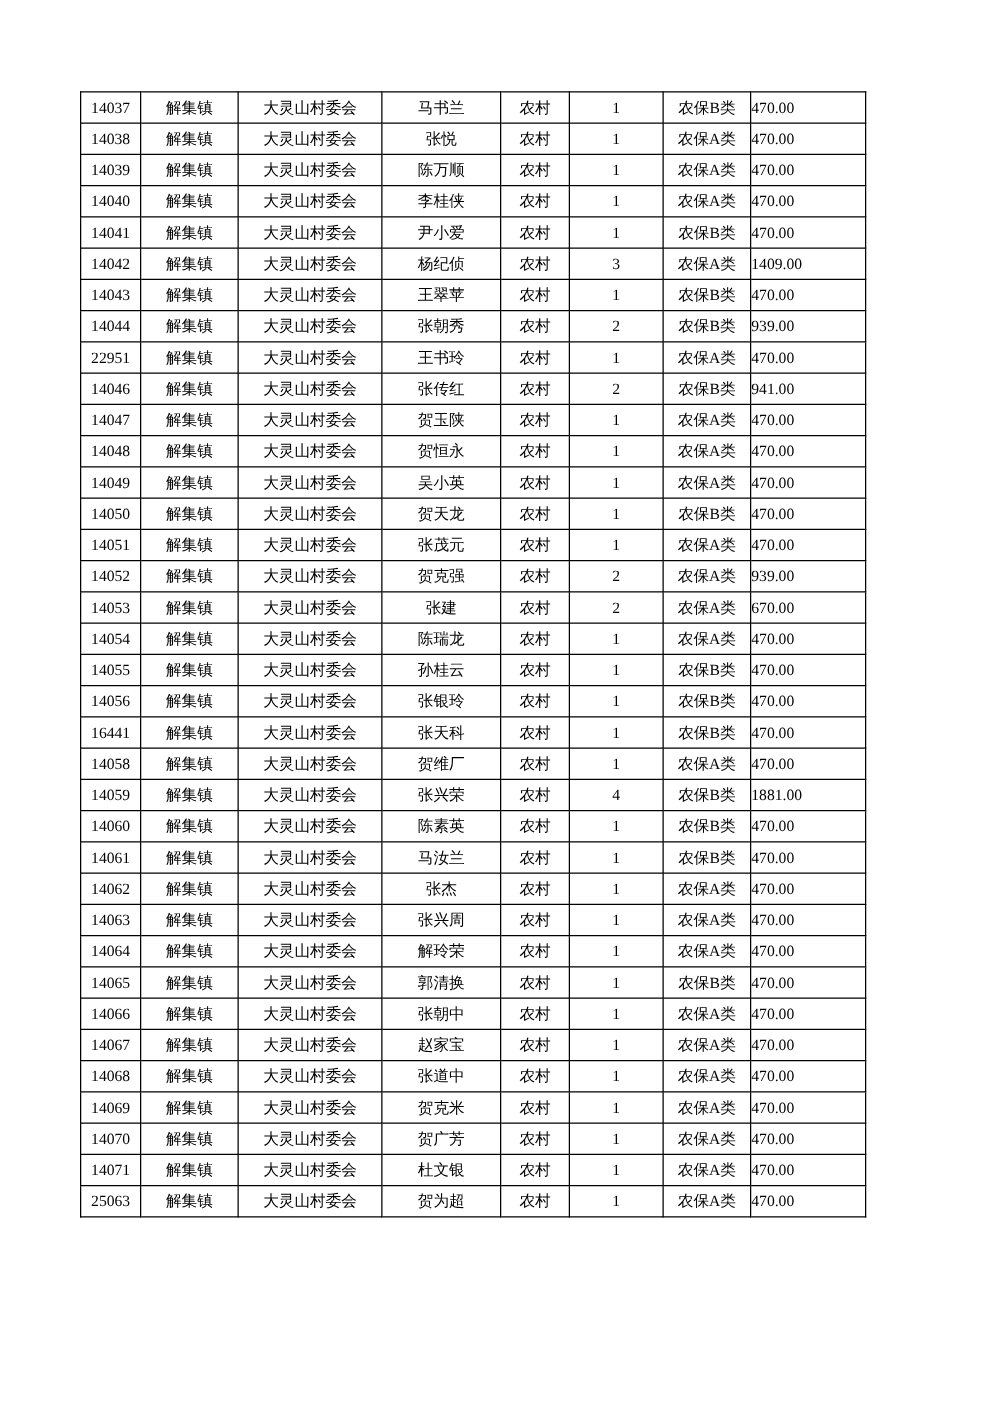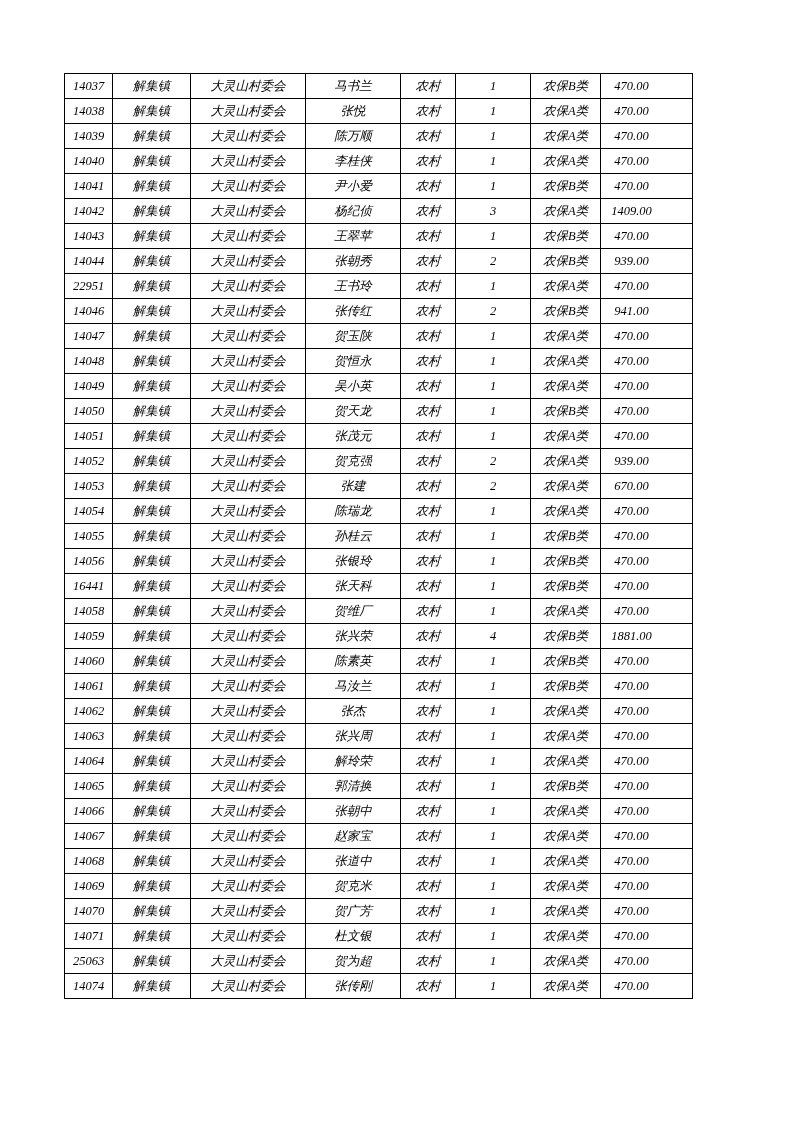--- a/index.html
+++ b/index.html
@@ -3,41 +3,41 @@
 <meta charset="utf-8">
 <style>
   html,body{margin:0;padding:0;}
   body{
     width:793px;height:1122px;
     background:#ffffff;
     font-family:"Liberation Serif","DejaVu Serif",serif;
     color:#000;
     overflow:hidden;
   }
-  .page{position:relative;width:793px;height:1122px;background:#fff;font-style:italic;}
+  .page{position:relative;width:793px;height:1122px;background:#fff;}
   table.roster{
     position:absolute;
     left:64px;top:73px;
     width:628px;
     border-collapse:collapse;
     table-layout:fixed;
   }
   table.roster td{
     border:1px solid #000;
     height:24px;
     font-size:12.5px;
     line-height:24px;
     text-align:center;
     vertical-align:middle;
     white-space:nowrap;
     overflow:hidden;
     padding:0;
   }
   table.roster td.amount{
-    text-align:center;
+    text-align:left;
     padding-right:30px;
     margin-left:12px;
   }
 </style>
 </head>
 <body>
 
 <div class="page">
   <table class="roster">
     <colgroup>
@@ -404,25 +404,15 @@
         <tr>
     <td>25063</td>
     <td>解集镇</td>
     <td>大灵山村委会</td>
     <td>贺为超</td>
     <td>农村</td>
     <td>1</td>
     <td>农保A类</td>
     <td class="amount">470.00</td>
   </tr>
-        <tr>
-    <td>14074</td>
-    <td>解集镇</td>
-    <td>大灵山村委会</td>
-    <td>张传刚</td>
-    <td>农村</td>
-    <td>1</td>
-    <td>农保A类</td>
-    <td class="amount">470.00</td>
-  </tr>
       </tbody>
   </table>
 </div>
 
 </body></html>

